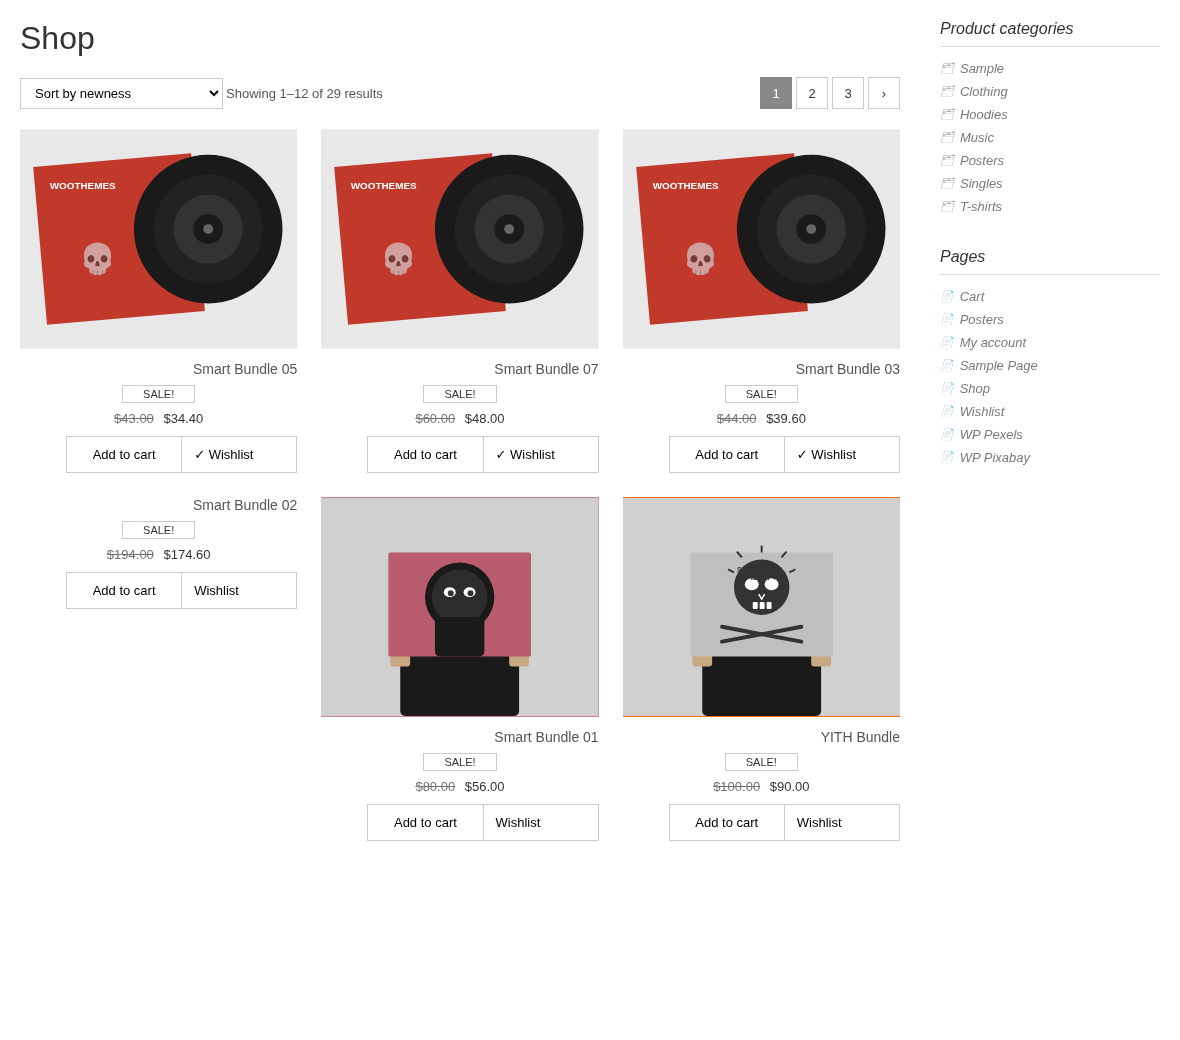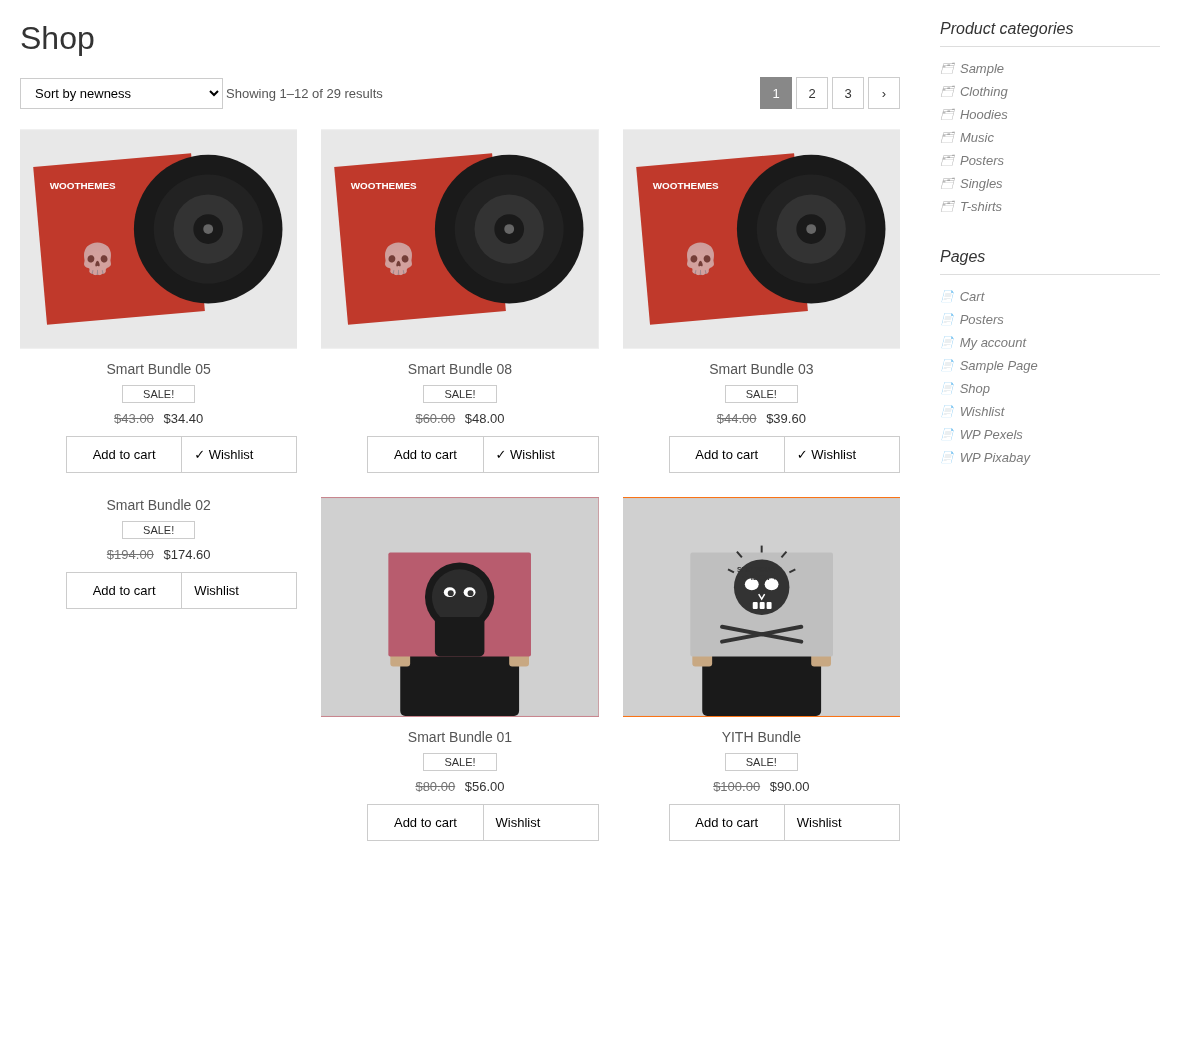--- a/index.html
+++ b/index.html
@@ -18,21 +18,21 @@
     .pagination { display: flex; align-items: center; gap: 4px; }
     .page-btn { width: 32px; height: 32px; border: 1px solid #ccc; background: #fff; display: flex; align-items: center; justify-content: center; cursor: pointer; font-size: 13px; text-decoration: none; color: #333; }
     .page-btn.active { background: #888; color: #fff; border-color: #888; }
 
     .products-grid { display: grid; grid-template-columns: repeat(3, 1fr); gap: 24px; }
 
     .product-card { border: none; background: #fff; text-align: center; }
     .product-image { width: 100%; height: 220px; background: #e8e8e8; display: flex; align-items: center; justify-content: center; overflow: hidden; margin-bottom: 12px; }
     .product-image svg, .product-image .img-placeholder { width: 100%; height: 100%; }
 
-    .product-title { font-size: 14px; color: #555; margin-bottom: 8px; }
+    .product-title { font-size: 14px; color: #555; margin-bottom: 8px; text-align: right; }
     .sale-badge { display: inline-block; border: 1px solid #ccc; padding: 2px 20px; font-size: 11px; color: #333; margin-bottom: 8px; }
     .product-price { font-size: 13px; margin-bottom: 10px; }
     .original-price { text-decoration: line-through; color: #737373; margin-right: 6px; }
     .sale-price { color: #333; }
 
     .product-actions { display: flex; gap: 0; margin-left: 46px; }
     .btn-add-cart { flex: 1; padding: 10px 12px; border: 1px solid #ccc; background: #fff; font-size: 13px; cursor: pointer; text-align: center; }
     .btn-wishlist { flex: 1; padding: 10px 12px; border: 1px solid #ccc; border-left: none; background: #fff; font-size: 13px; cursor: pointer; text-align: left; }
 
     
@@ -115,21 +115,21 @@
             <rect x="20" y="30" width="160" height="160" fill="#c0392b" transform="rotate(-5 100 110)"></rect>
             <text x="60" y="140" font-size="30" fill="#8b0000" opacity="0.6">💀</text>
             <text x="30" y="60" font-size="10" fill="#fff" font-weight="bold">WOOTHEMES</text>
             <circle cx="190" cy="100" r="75" fill="#1a1a1a"></circle>
             <circle cx="190" cy="100" r="55" fill="#222"></circle>
             <circle cx="190" cy="100" r="35" fill="#333"></circle>
             <circle cx="190" cy="100" r="15" fill="#1a1a1a"></circle>
             <circle cx="190" cy="100" r="5" fill="#666"></circle>
           </svg>
         </div>
-        <div class="product-title">Smart Bundle 08</div>
+        <div class="product-title">Smart Bundle 07</div>
         <div class="sale-badge">SALE!</div>
         <div class="product-price">
           <span class="original-price">$60.00</span>
           <span class="sale-price">$48.00</span>
         </div>
         <div class="product-actions">
           <button class="btn-add-cart">Add to cart</button>
           <button class="btn-wishlist">✓ Wishlist</button>
         </div>
       </div>

